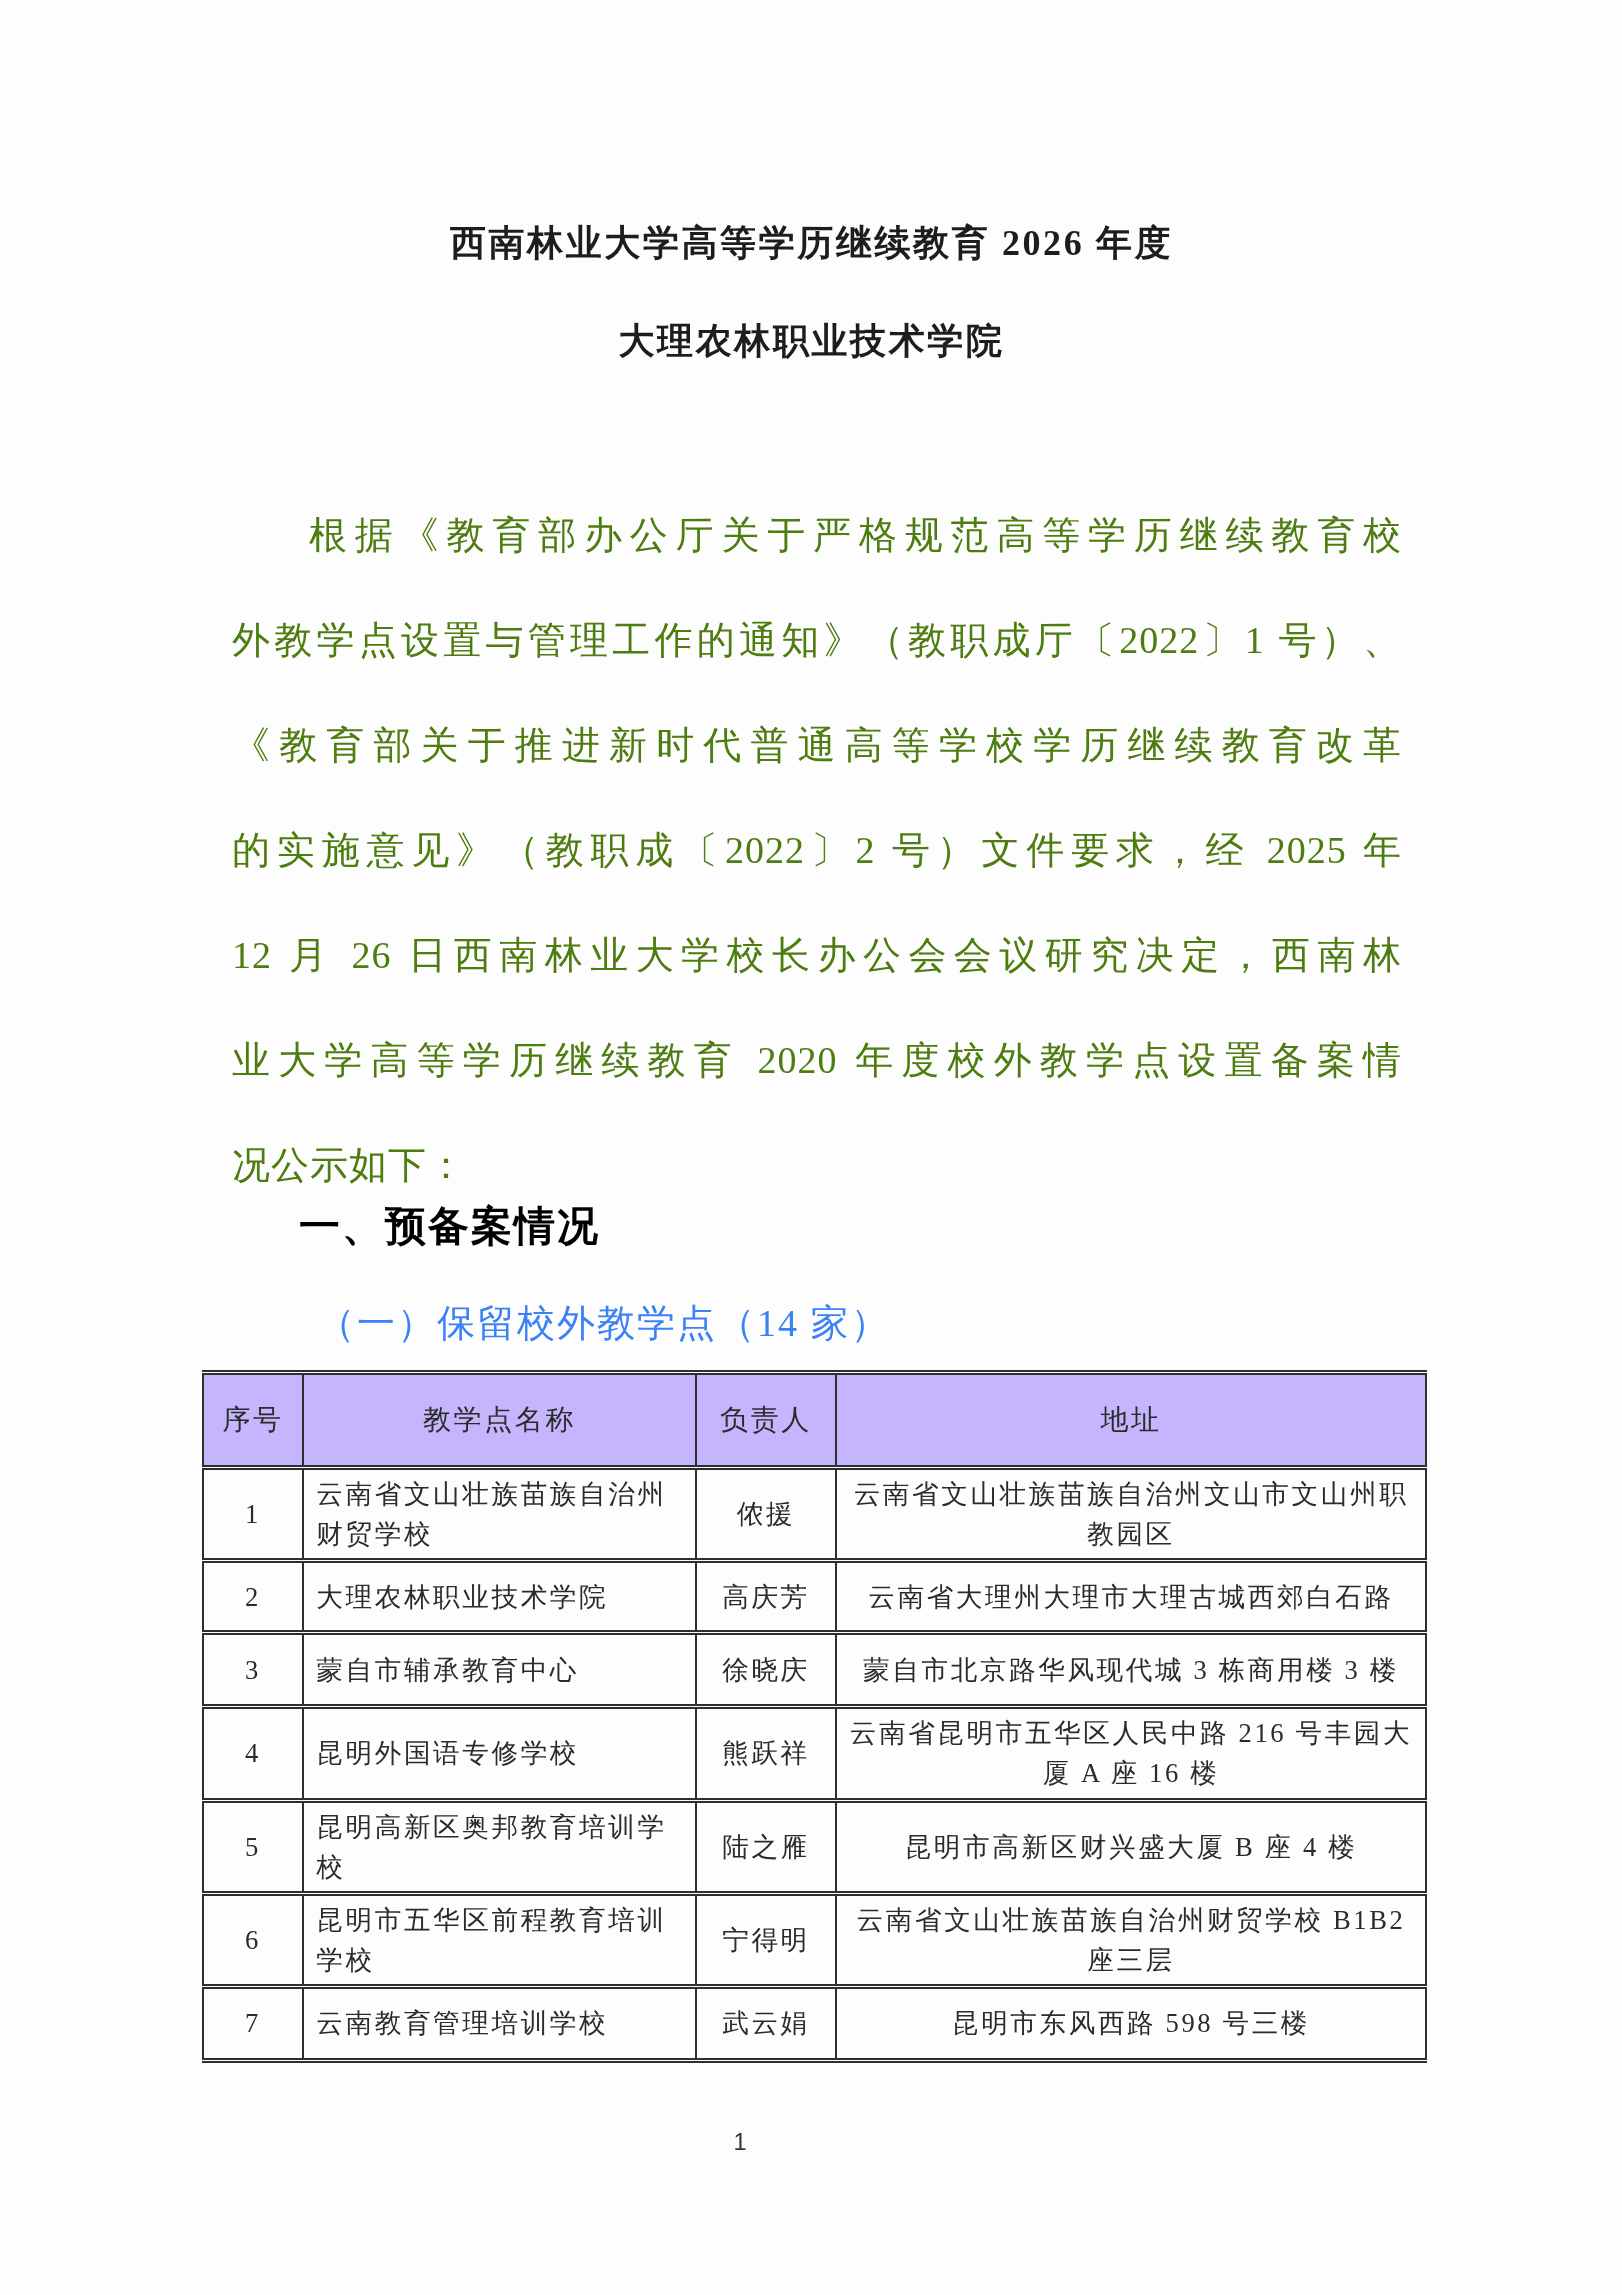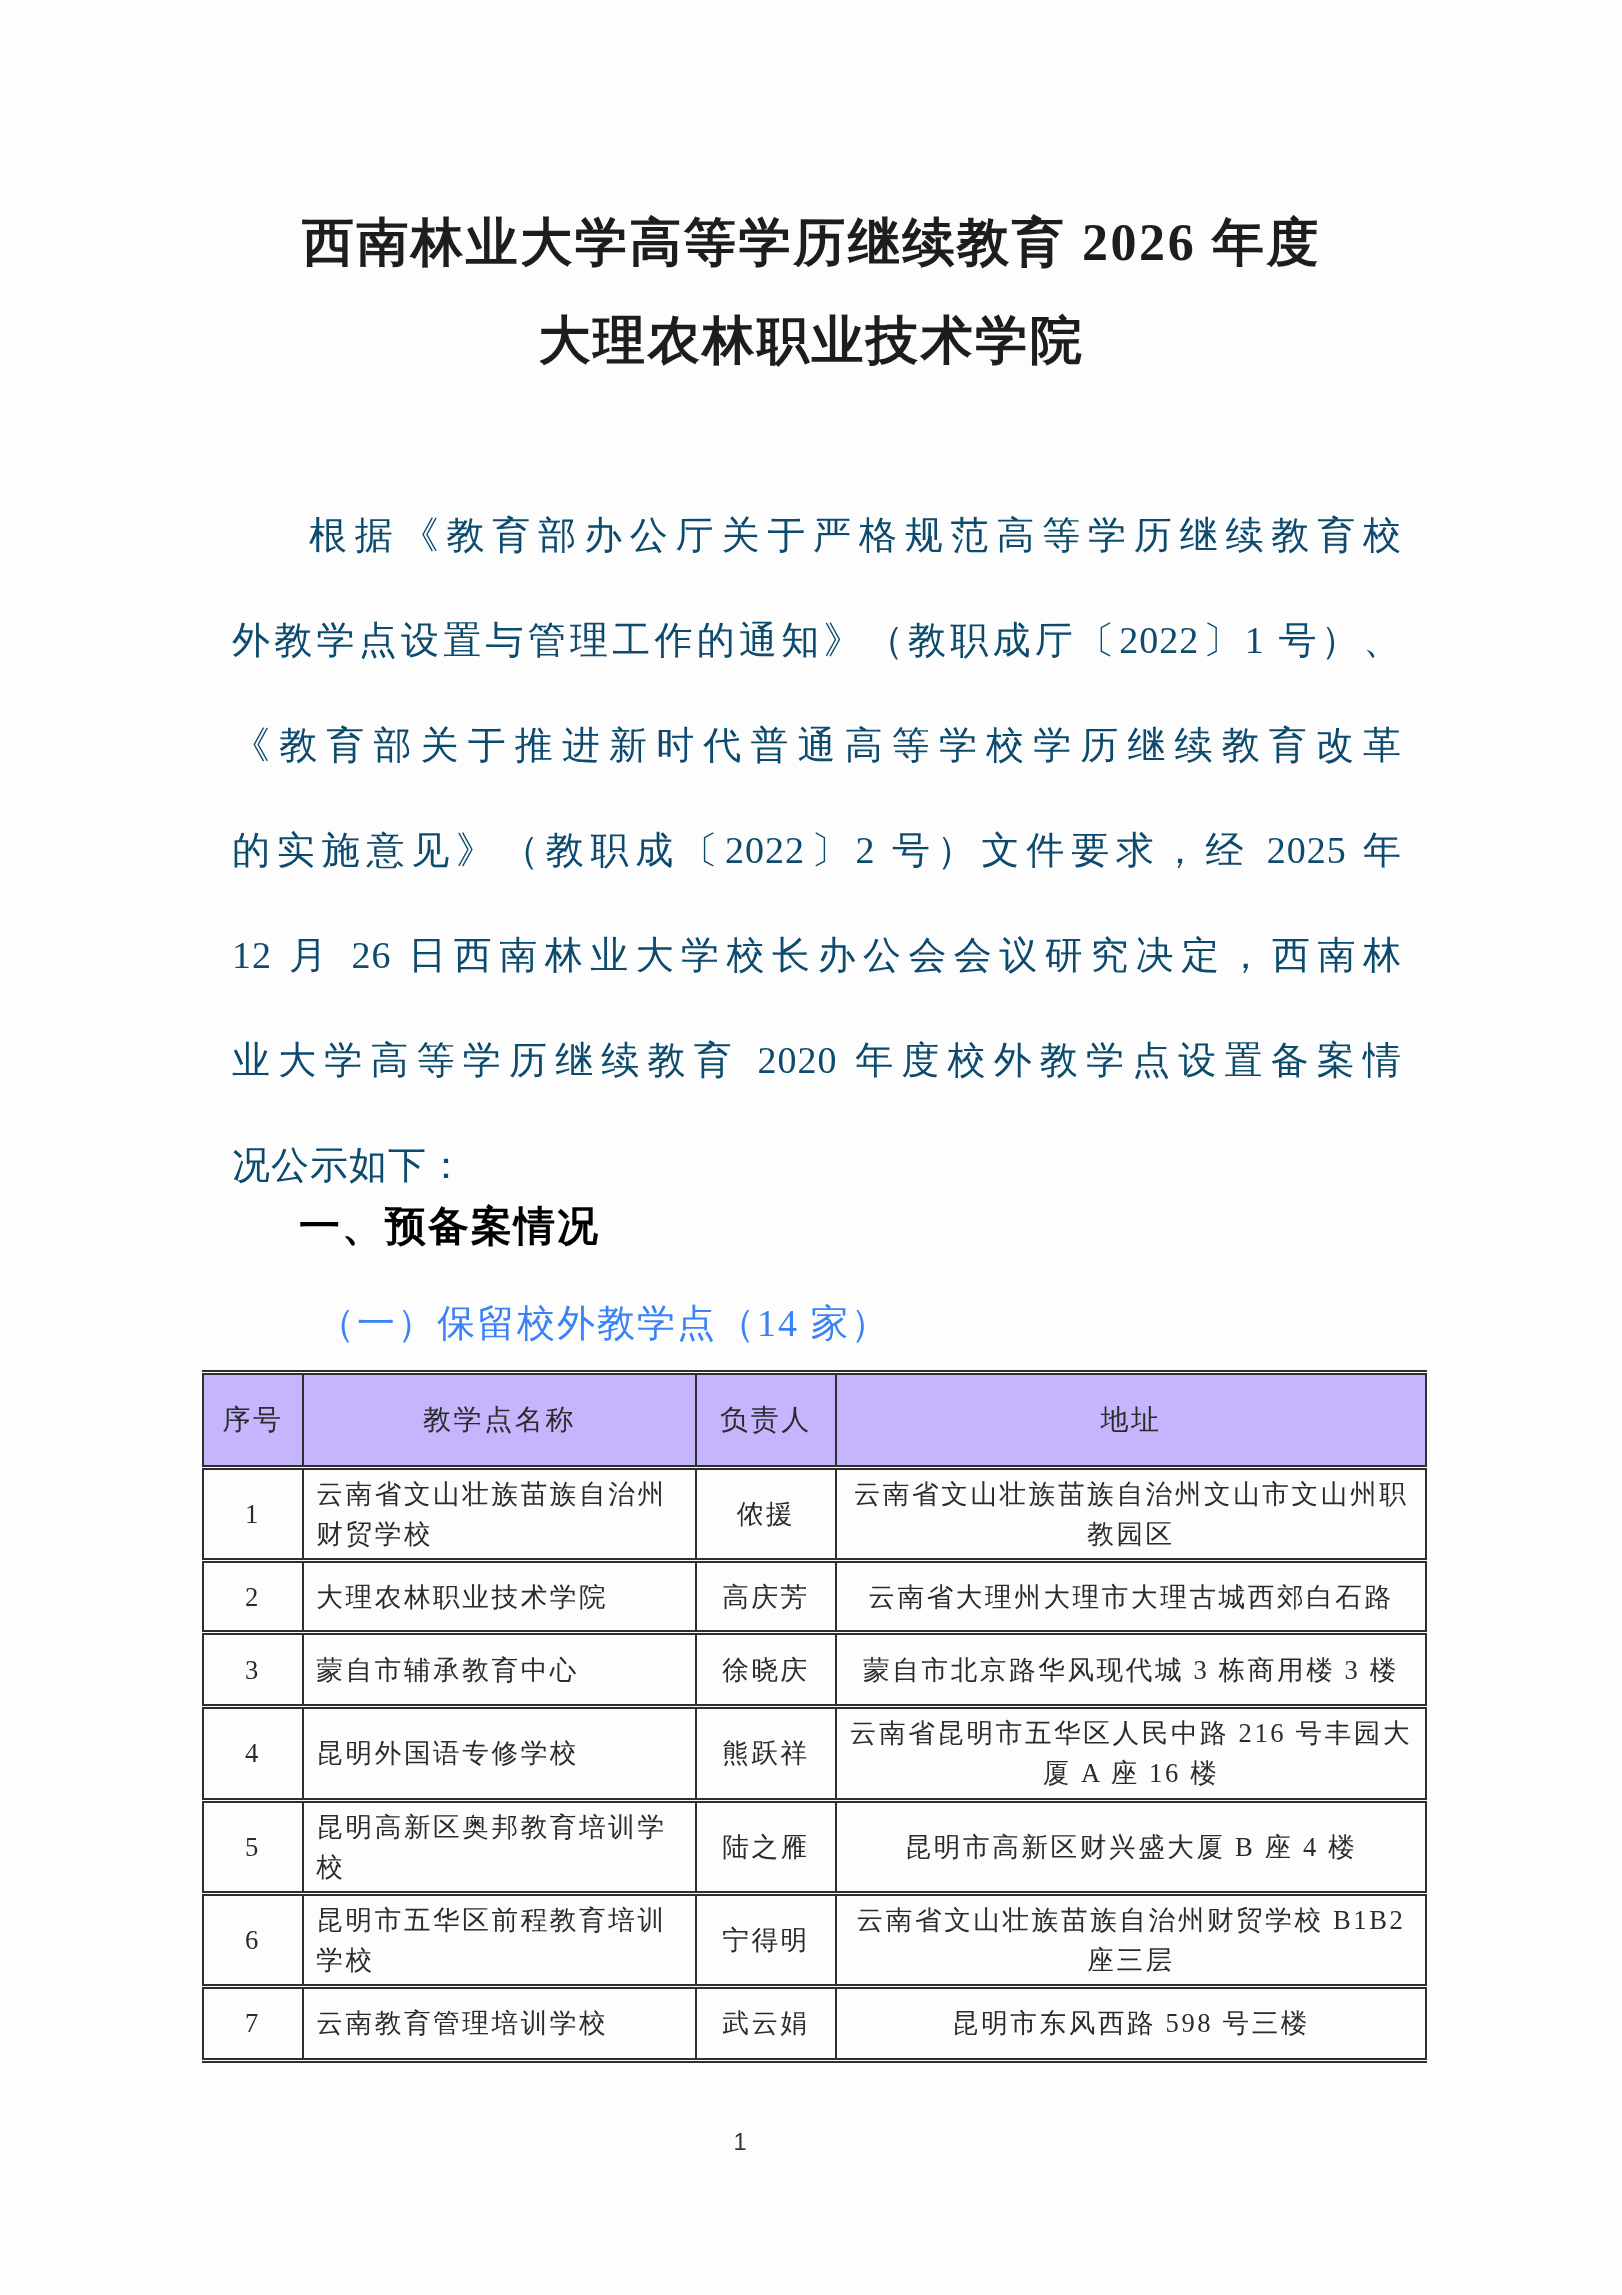--- a/index.html
+++ b/index.html
@@ -13,31 +13,31 @@
     overflow:hidden;
   }
   .doc-title{
     position:absolute;
     top:194px; left:0; right:0;
     text-align:center;
     font-weight:bold;
     color:#1d1d1d;
   }
   .doc-title .t-line{
-    font-size:52px;
+    font-size:36px;
     line-height:98px;
     letter-spacing:2.6px;
     white-space:nowrap;
   }
   .body-text{
     position:absolute;
     top:483px; left:232px;
     width:1170px;
     font-size:38px;
-    color:#0c4a6e;
+    color:#4d7c0f;
   }
   .p-line{
     height:105px;
     line-height:105px;
     text-align:justify;
     text-align-last:justify;
     letter-spacing:1px;
     white-space:normal;
   }
   .p-line.first{ text-indent:77px; }

